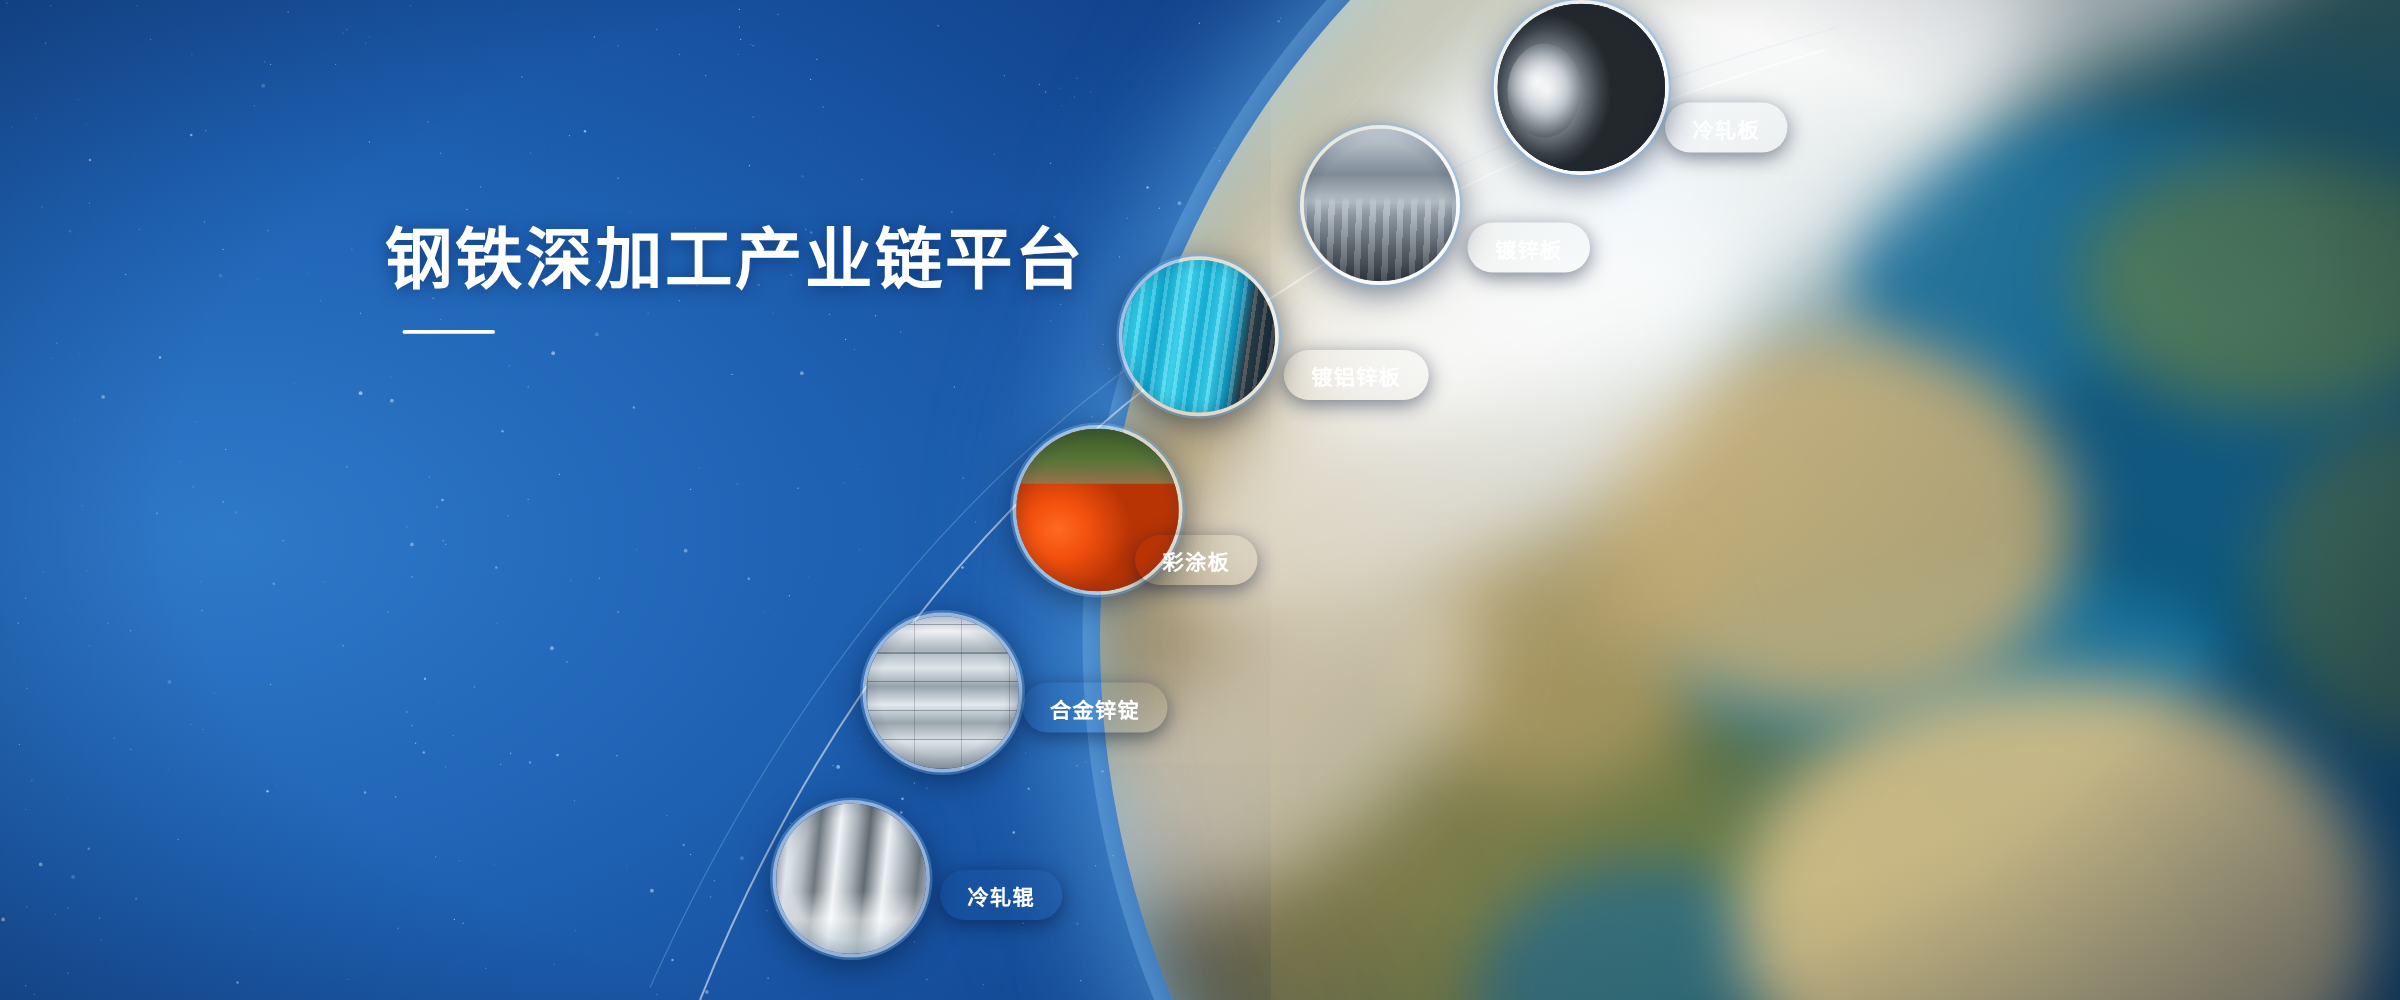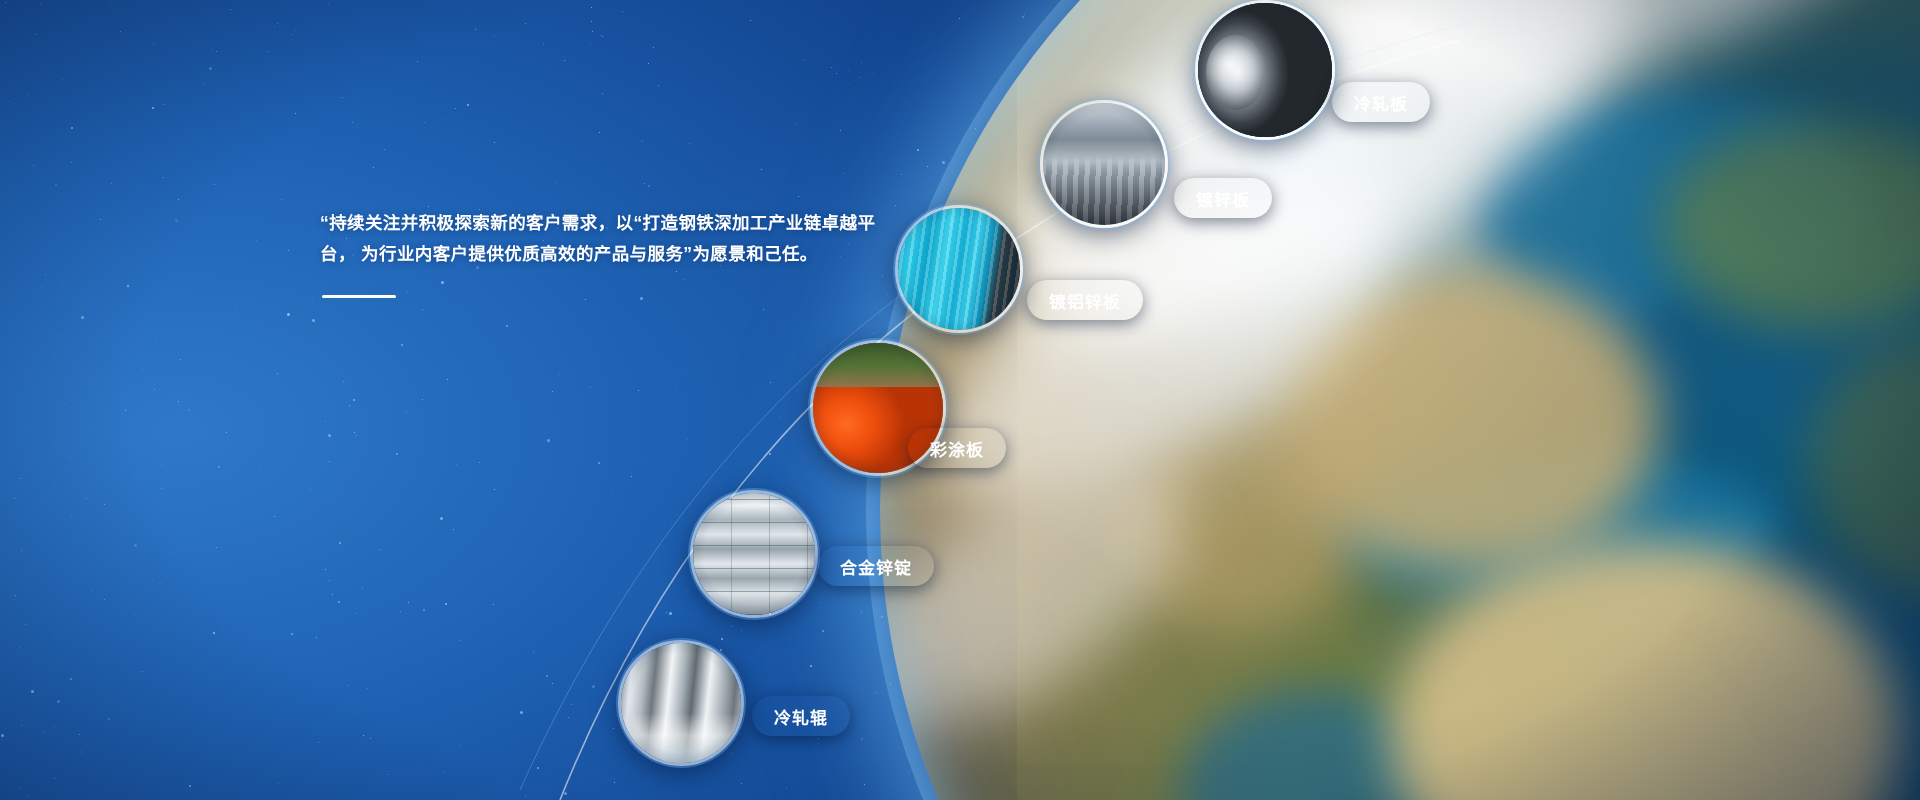--- a/index.html
+++ b/index.html
@@ -658,24 +658,21 @@
   </div>
 
   <div class="vignette"></div>
 
   <svg class="arc" viewBox="0 0 1920 800" xmlns="http://www.w3.org/2000/svg">
     <path d="M560,800 C640,600 760,430 930,300 C1090,178 1260,96 1460,40" fill="none" stroke="rgba(255,255,255,0.55)" stroke-width="1.6"></path>
     <path d="M520,790 C610,590 740,410 915,285 C1075,165 1255,80 1470,22" fill="none" stroke="rgba(190,225,255,0.25)" stroke-width="1"></path>
   </svg>
 
   <div class="copy">
-    <p class="subtitle">
-      <span>“持续关注并积极探索新的客户需求，以“打造钢铁深加工产业链卓越平台，</span>
-      <span>为行业内客户提供优质高效的产品与服务”为愿景和己任。</span>
-    </p>
+    <h1 class="title">钢铁深加工产业链平台</h1>
     <div class="rule"></div>
   </div>
 
   <div class="node">
     <div class="thumb" style="left:1195px;top:0px;width:140px;height:140px;">
       <div class="ph ph-coil"></div>
     </div>
     <div class="pill" style="left:1332px;top:82px;">冷轧板</div>
   </div>
 

